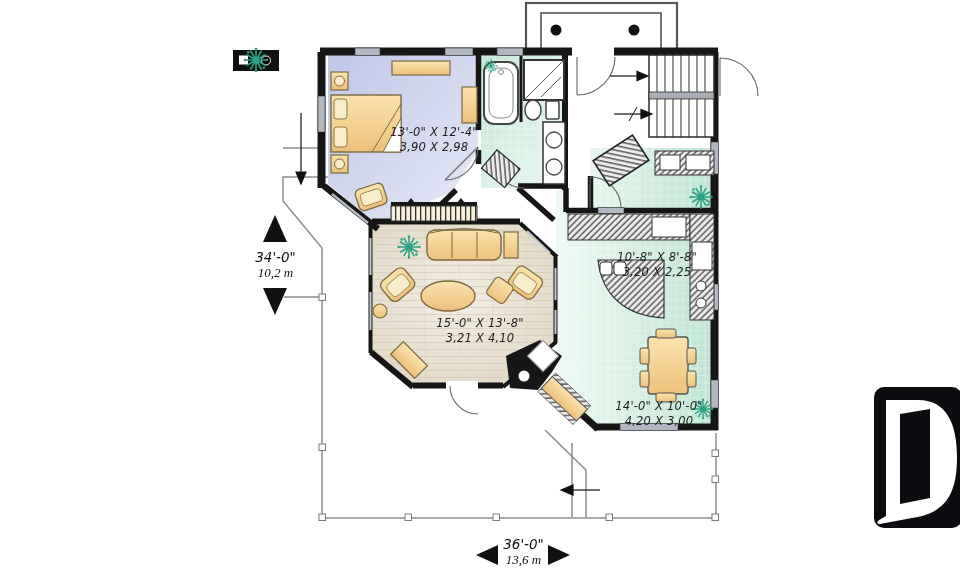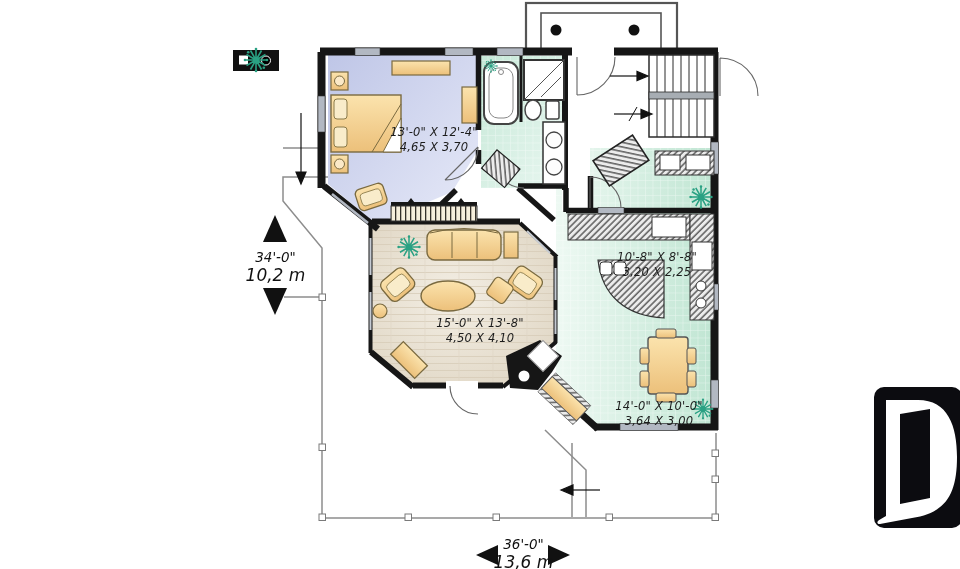--- a/index.html
+++ b/index.html
@@ -4,21 +4,21 @@
 <style>
   html,body{margin:0;padding:0;background:#fff;}
   .plan-wrap{position:relative;width:960px;height:569px;background:#ffffff;overflow:hidden;
              font-family:"DejaVu Sans",sans-serif;}
   .plan-svg{position:absolute;left:0;top:0;}
   .lbl{position:absolute;text-align:center;color:#1c1c1c;font-style:italic;
        font-size:11.5px;line-height:1.28;letter-spacing:.2px;}
   .lbl span{display:block;}
   .dim{position:absolute;text-align:center;color:#111;font-style:italic;}
   .dim .imp{display:block;font-size:13.5px;}
-  .dim .met{display:block;font-size:17px;}
+  .dim .met{display:block;font-size:13px;font-family:Liberation Serif, serif;}
 </style>
 </head>
 <body>
 
 <div class="plan-wrap">
 
 <svg class="plan-svg" width="960" height="569" viewBox="0 0 960 569">
   <defs>
     <linearGradient id="bedG" x1="0" y1="0" x2="1" y2="1">
       <stop offset="0" stop-color="#bfc6e7"></stop>
@@ -336,36 +336,36 @@
   <g>
     <rect x="874" y="387" width="88" height="141" rx="10" fill="#0c0c10"></rect>
     <path fill="#ffffff" fill-rule="evenodd" d="M886,400 L918,400 C948,400 957,426 957,457 C957,494 946,513 912,518 L880,524
              C876.5,524.5 876.5,521 880,519.5 L886,516 Z
              M900,414 L930,409 L930,498 L900,504 Z"></path>
   </g>
 </svg>
 
 <div class="lbl" style="left:369px;top:125px;width:130px;">
   <span>13'-0" X 12'-4"</span>
-  <span>4,65 X 3,70</span>
+  <span>3,90 X 2,98</span>
 </div>
 
 <div class="lbl" style="left:415px;top:316px;width:130px;">
   <span>15'-0" X 13'-8"</span>
-  <span>4,50 X 4,10</span>
+  <span>3,21 X 4,10</span>
 </div>
 
 <div class="lbl" style="left:592px;top:250px;width:130px;">
   <span>10'-8" X 8'-8"</span>
   <span>3,20 X 2,25</span>
 </div>
 
 <div class="lbl" style="left:594px;top:399px;width:130px;">
   <span>14'-0" X 10'-0"</span>
-  <span>3,64 X 3,00</span>
+  <span>4,20 X 3,00</span>
 </div>
 
 <div class="dim" style="left:233px;top:249px;width:85px;">
   <span class="imp">34'-0"</span>
   <span class="met">10,2 m</span>
 </div>
 
 <div class="dim" style="left:481px;top:536px;width:85px;">
   <span class="imp">36'-0"</span>
   <span class="met">13,6 m</span>

